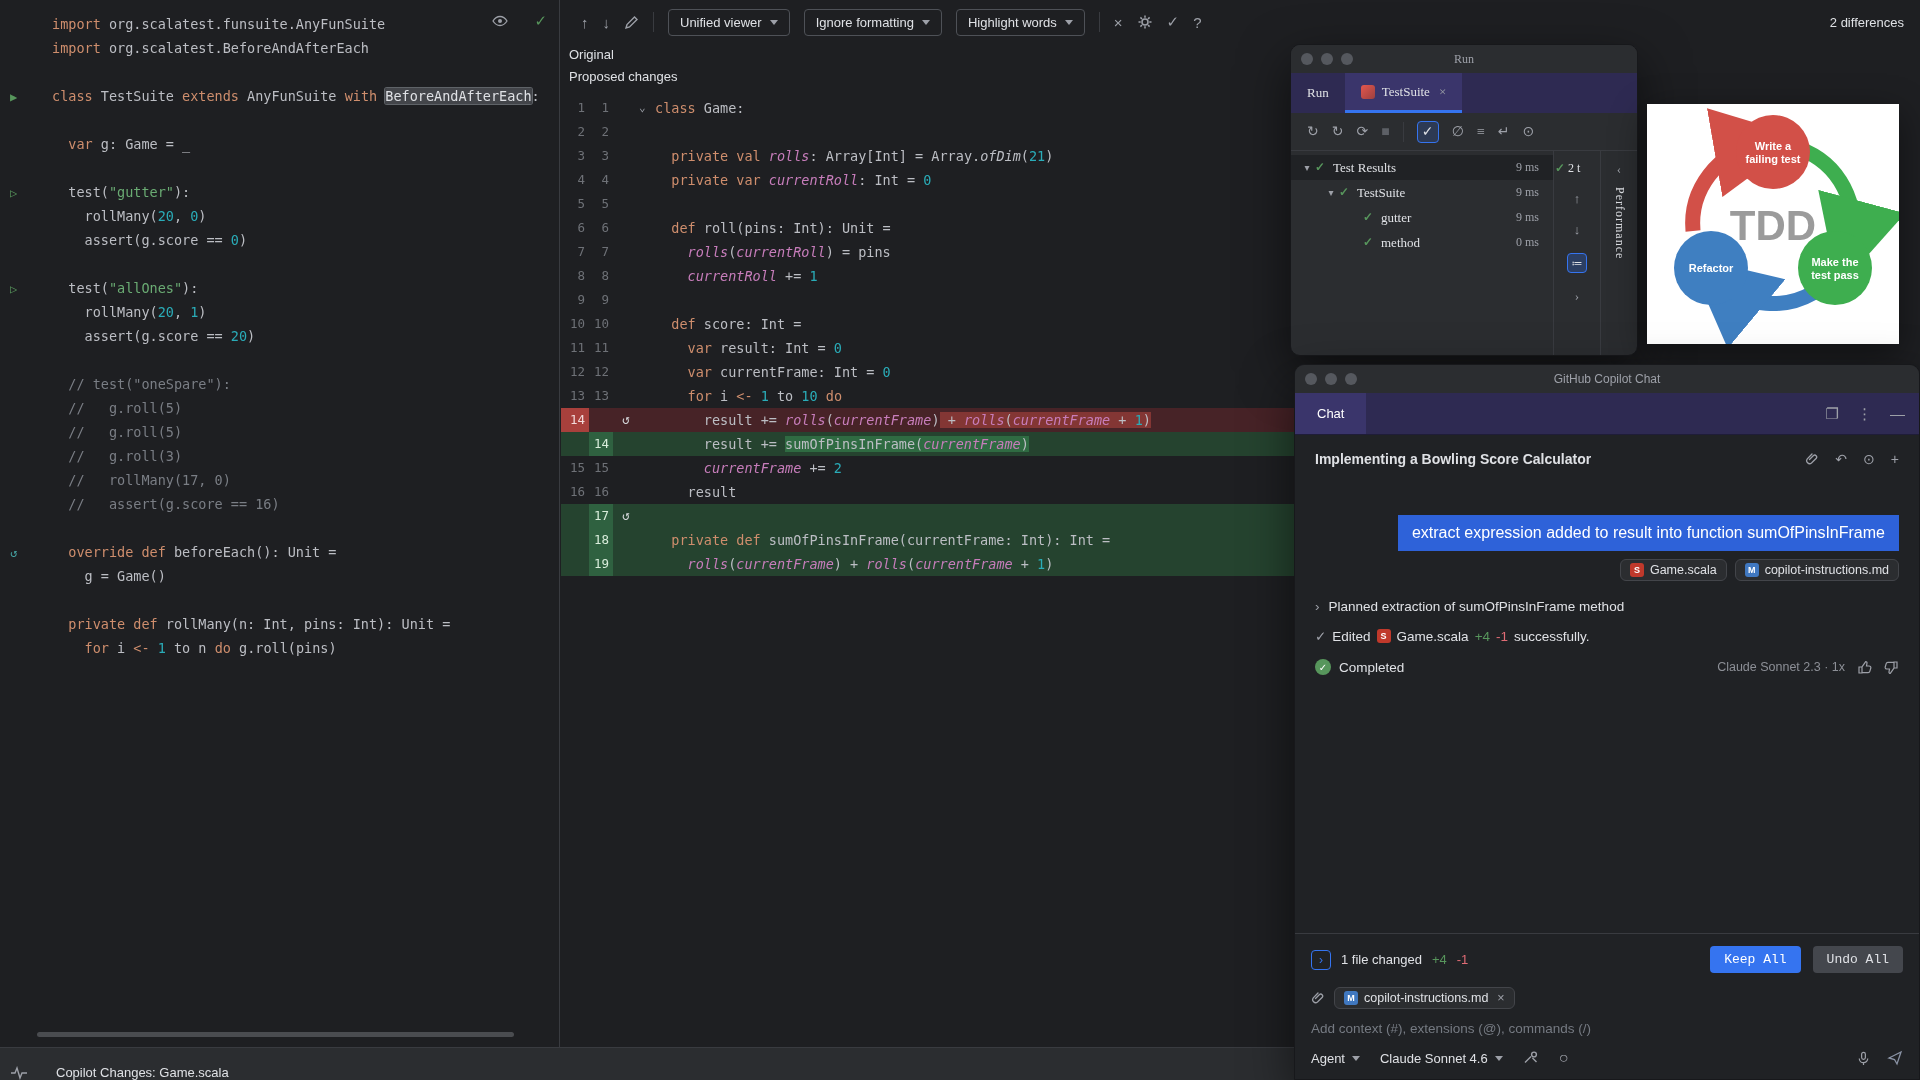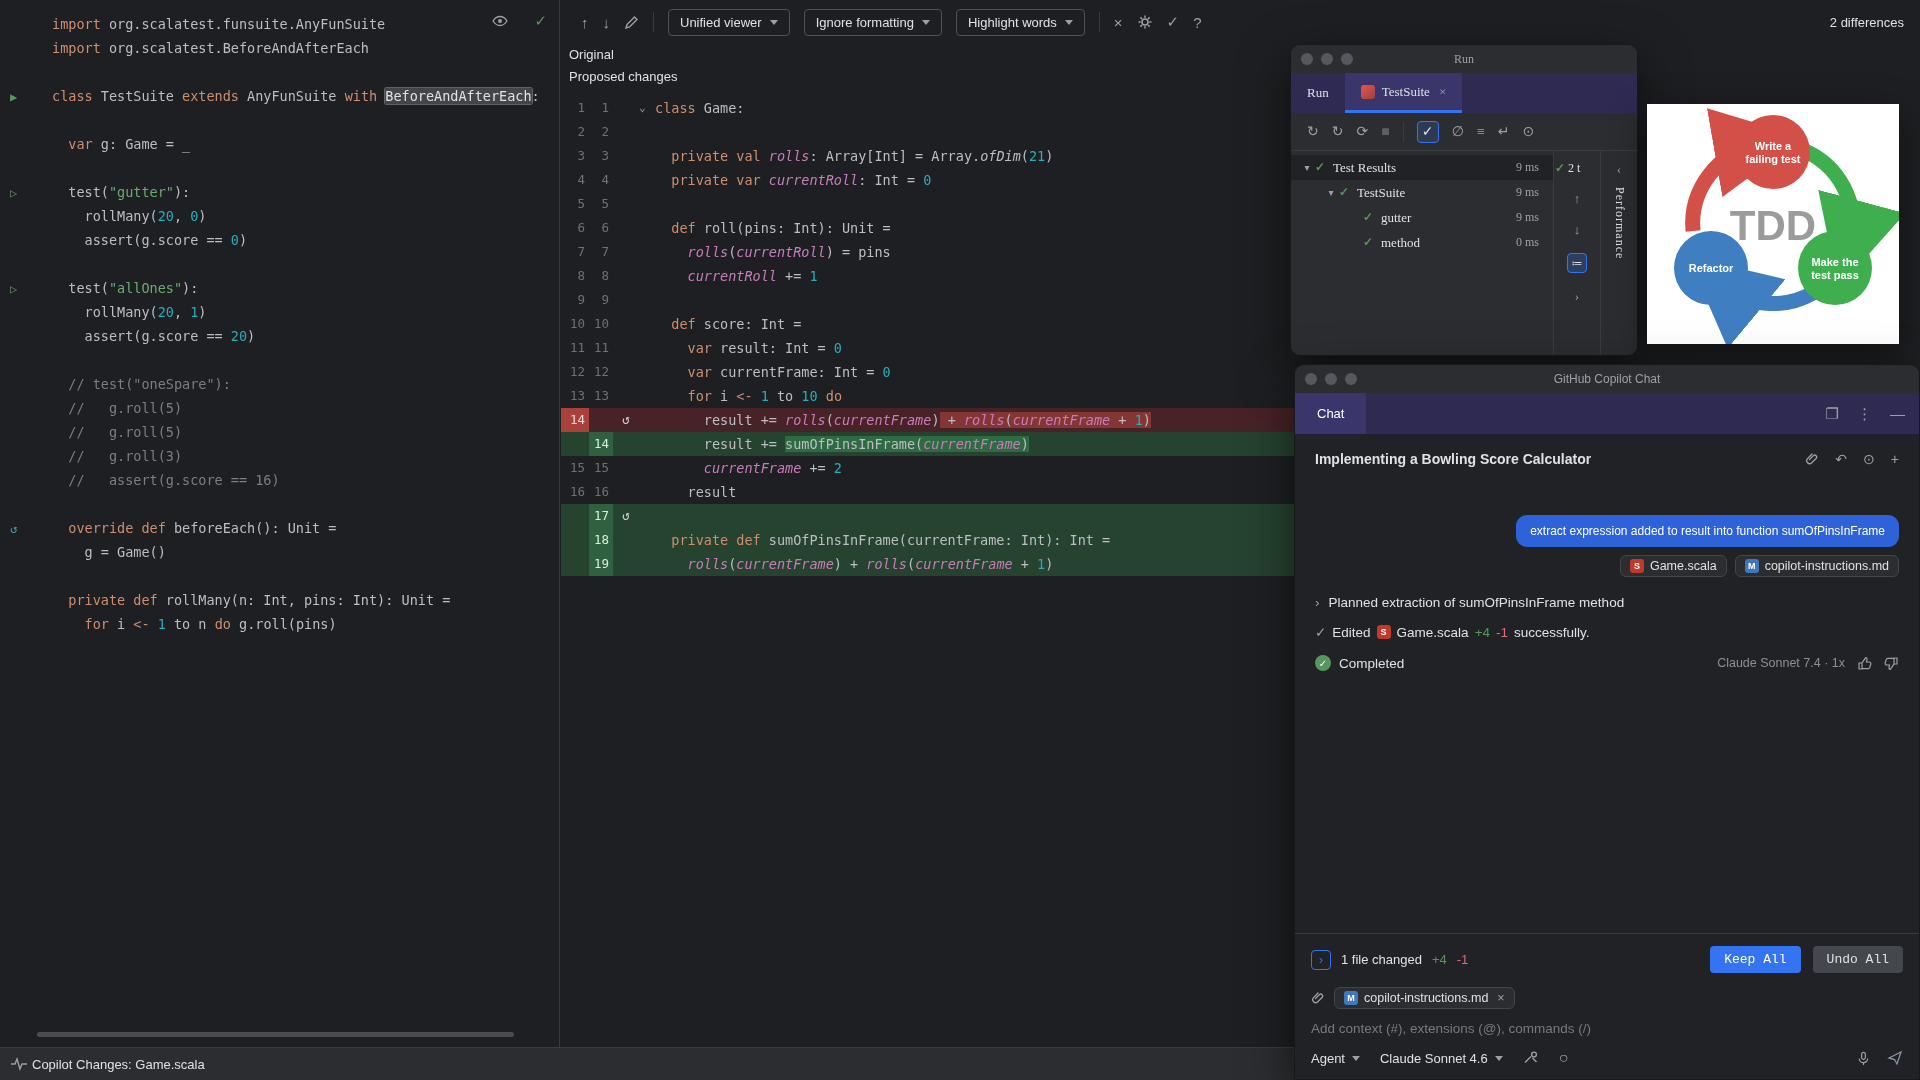--- a/index.html
+++ b/index.html
@@ -52,21 +52,21 @@
   .code { white-space:pre; }
   .df-line.del { background:#472327; }
   .df-line.del .ln { background:#a8403c; color:#f2dada; }
   .df-line.del .whl { background:#833634; }
   .df-line.add { background:#25432f; }
   .df-line.add .ln { background:#2f6140; color:#d9eddb; }
   .df-line.add .whl { background:#2f6b42; }
 
   
   .status-bar { position:absolute; left:0; top:1047px; width:1920px; height:33px; background:#2b2d30;
-                border-top:1px solid #393b40; display:flex; align-items:center; gap:4px;
+                border-top:1px solid #393b40; display:flex; align-items:flex-end; gap:28px;
                 padding-left:10px; z-index:5; font-size:13px; }
 
   
   .window { position:absolute; background:#2b2d30; border:1px solid #17181b; border-radius:10px;
             box-shadow:0 18px 50px rgba(0,0,0,.55); overflow:hidden; }
   .titlebar { height:28px; position:relative; display:flex; align-items:center; justify-content:center;
               background:#2b2d30; font-size:12px; color:#9da0a8; }
   .lights { position:absolute; left:10px; top:8px; display:flex; gap:8px; }
   .light { width:12px; height:12px; border-radius:50%; background:#55585e; cursor:pointer; }
 
@@ -109,21 +109,21 @@
   .chat-window { left:1294px; top:364px; width:626px; height:716px; border-radius:10px 10px 0 0; z-index:30; background:#202225; }
   .chat-tabs { height:42px; background:#2e2a52; display:flex; align-items:center; border-bottom:1px solid #1f1d38; }
   .ctab { height:100%; display:flex; align-items:center; padding:0 22px; font-size:13px; color:#ffffff;
           background:#3a356b; cursor:pointer; }
   .chat-tab-icons { margin-left:auto; display:flex; gap:18px; padding-right:14px; color:#9da0a8; font-size:15px; }
   .chat-body { position:relative; height:646px; padding:0 20px; }
   .thread-header { display:flex; align-items:center; margin-top:16px; }
   .thread-title { font-size:14px; font-weight:bold; color:#dfe1e5; }
   .thread-icons { margin-left:auto; display:flex; gap:16px; align-items:center; color:#9da0a8; font-size:14px; }
   .bubble { margin-top:48px; margin-left:auto; width:fit-content; max-width:560px; background:#2e62d9;
-            color:#fff; font-size:12px; border-radius:11px; padding:9px 14px; }
+            color:#fff; font-size:16px; border-radius:0; padding:9px 14px; }
   .msg-chips { margin-top:8px; display:flex; justify-content:flex-end; gap:8px; }
   .chip { display:flex; align-items:center; gap:6px; padding:3px 9px; border:1px solid #43454a;
           background:#2b2d30; border-radius:6px; font-size:12.5px; color:#dfe1e5; cursor:pointer; }
   .mini-ico { width:14px; height:14px; border-radius:3px; color:#fff; font-size:9px; font-weight:bold;
               display:flex; align-items:center; justify-content:center; }
   .ico-scala { background:#c0392b; }
   .ico-md { background:#4078c0; }
   .planned-row { margin-top:18px; display:flex; align-items:center; gap:9px; font-size:13.5px; cursor:pointer; }
   .gray { color:#9da0a8; }
   .edited-row { margin-top:14px; display:flex; align-items:center; gap:6px; font-size:13.5px; }
@@ -234,20 +234,24 @@
         <div class="ed-line">
           <span class="ed-gutter"></span>
           <span class="ed-code"><span class="tk-cmt">  //   g.roll(5)</span></span>
         </div>
         <div class="ed-line">
           <span class="ed-gutter"></span>
           <span class="ed-code"><span class="tk-cmt">  //   g.roll(3)</span></span>
         </div>
         <div class="ed-line">
           <span class="ed-gutter"></span>
+          <span class="ed-code"><span class="tk-cmt">  //   rollMany(17, 0)</span></span>
+        </div>
+        <div class="ed-line">
+          <span class="ed-gutter"></span>
           <span class="ed-code"><span class="tk-cmt">  //   assert(g.score == 16)</span></span>
         </div>
         <div class="ed-line">
           <span class="ed-gutter"></span>
           <span class="ed-code"></span>
         </div>
         <div class="ed-line">
           <span class="ed-gutter"><span class="gut-ico" style="color: rgb(69, 163, 163);">↺</span></span>
           <span class="ed-code"><span class="tk-d">  </span><span class="tk-kw">override def</span><span class="tk-d"> beforeEach(): Unit =</span></span>
         </div>
@@ -630,21 +634,21 @@
         <span class="mini-ico ico-scala">S</span>
         <span>Game.scala</span>
         <span class="plus">+4</span>
         <span class="minus">-1</span>
         <span>successfully.</span>
       </div>
       <div class="completed-row">
         <span class="ok-circle">✓</span>
         <span>Completed</span>
         <span class="meta">
-          <span>Claude Sonnet 7.4 · 1x</span>
+          <span>Claude Sonnet 2.3 · 1x</span>
           <span>
             <svg class="icon" width="15" height="15" viewBox="0 0 15 15">
                 <path d="M2 7h3v6H2zM5 12.6h6.2c.8 0 1.4-.5 1.6-1.2l1-3.4c.3-1-.5-2-1.6-2H9.5l.5-2.8C10.2 2.2 9.4 1.6 8.7 1.6L5 6.8" fill="none" stroke="#9da0a8" stroke-width="1.2"></path>
               </svg>
           </span>
           <span>
             <svg class="icon" width="15" height="15" viewBox="0 0 15 15" transform="rotate(180)">
                 <path d="M2 7h3v6H2zM5 12.6h6.2c.8 0 1.4-.5 1.6-1.2l1-3.4c.3-1-.5-2-1.6-2H9.5l.5-2.8C10.2 2.2 9.4 1.6 8.7 1.6L5 6.8" fill="none" stroke="#9da0a8" stroke-width="1.2"></path>
               </svg>
           </span>

